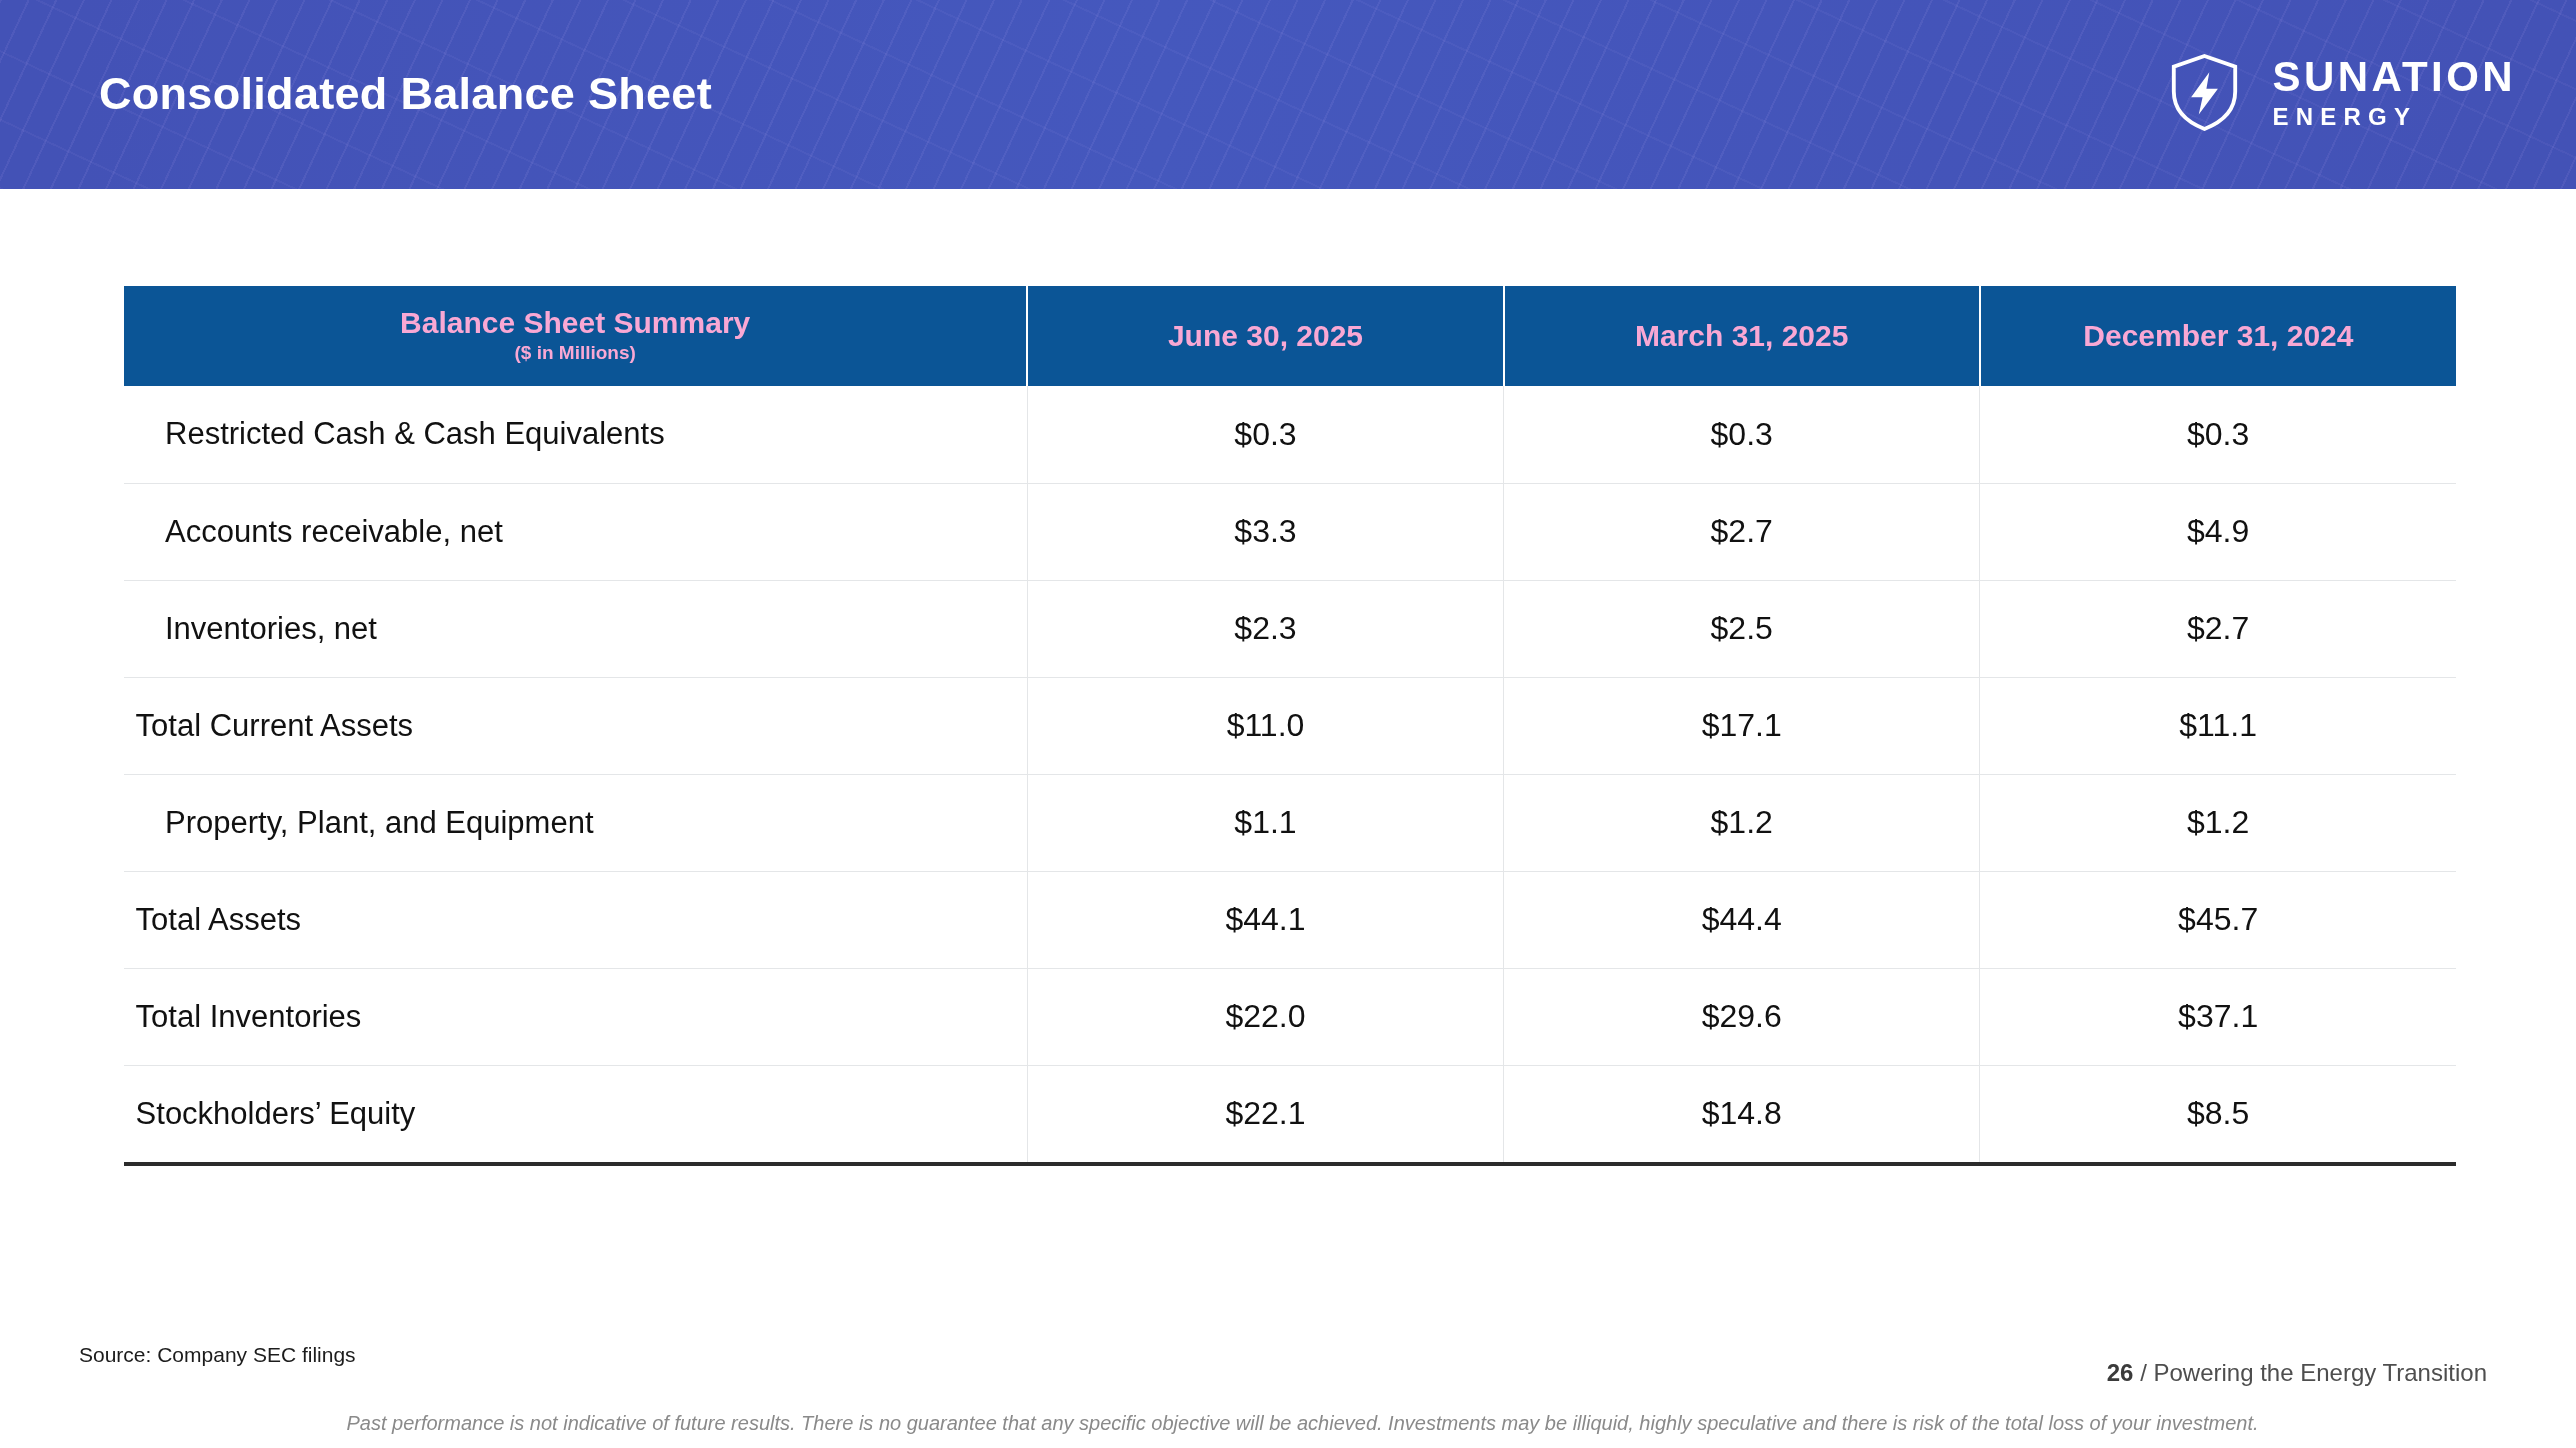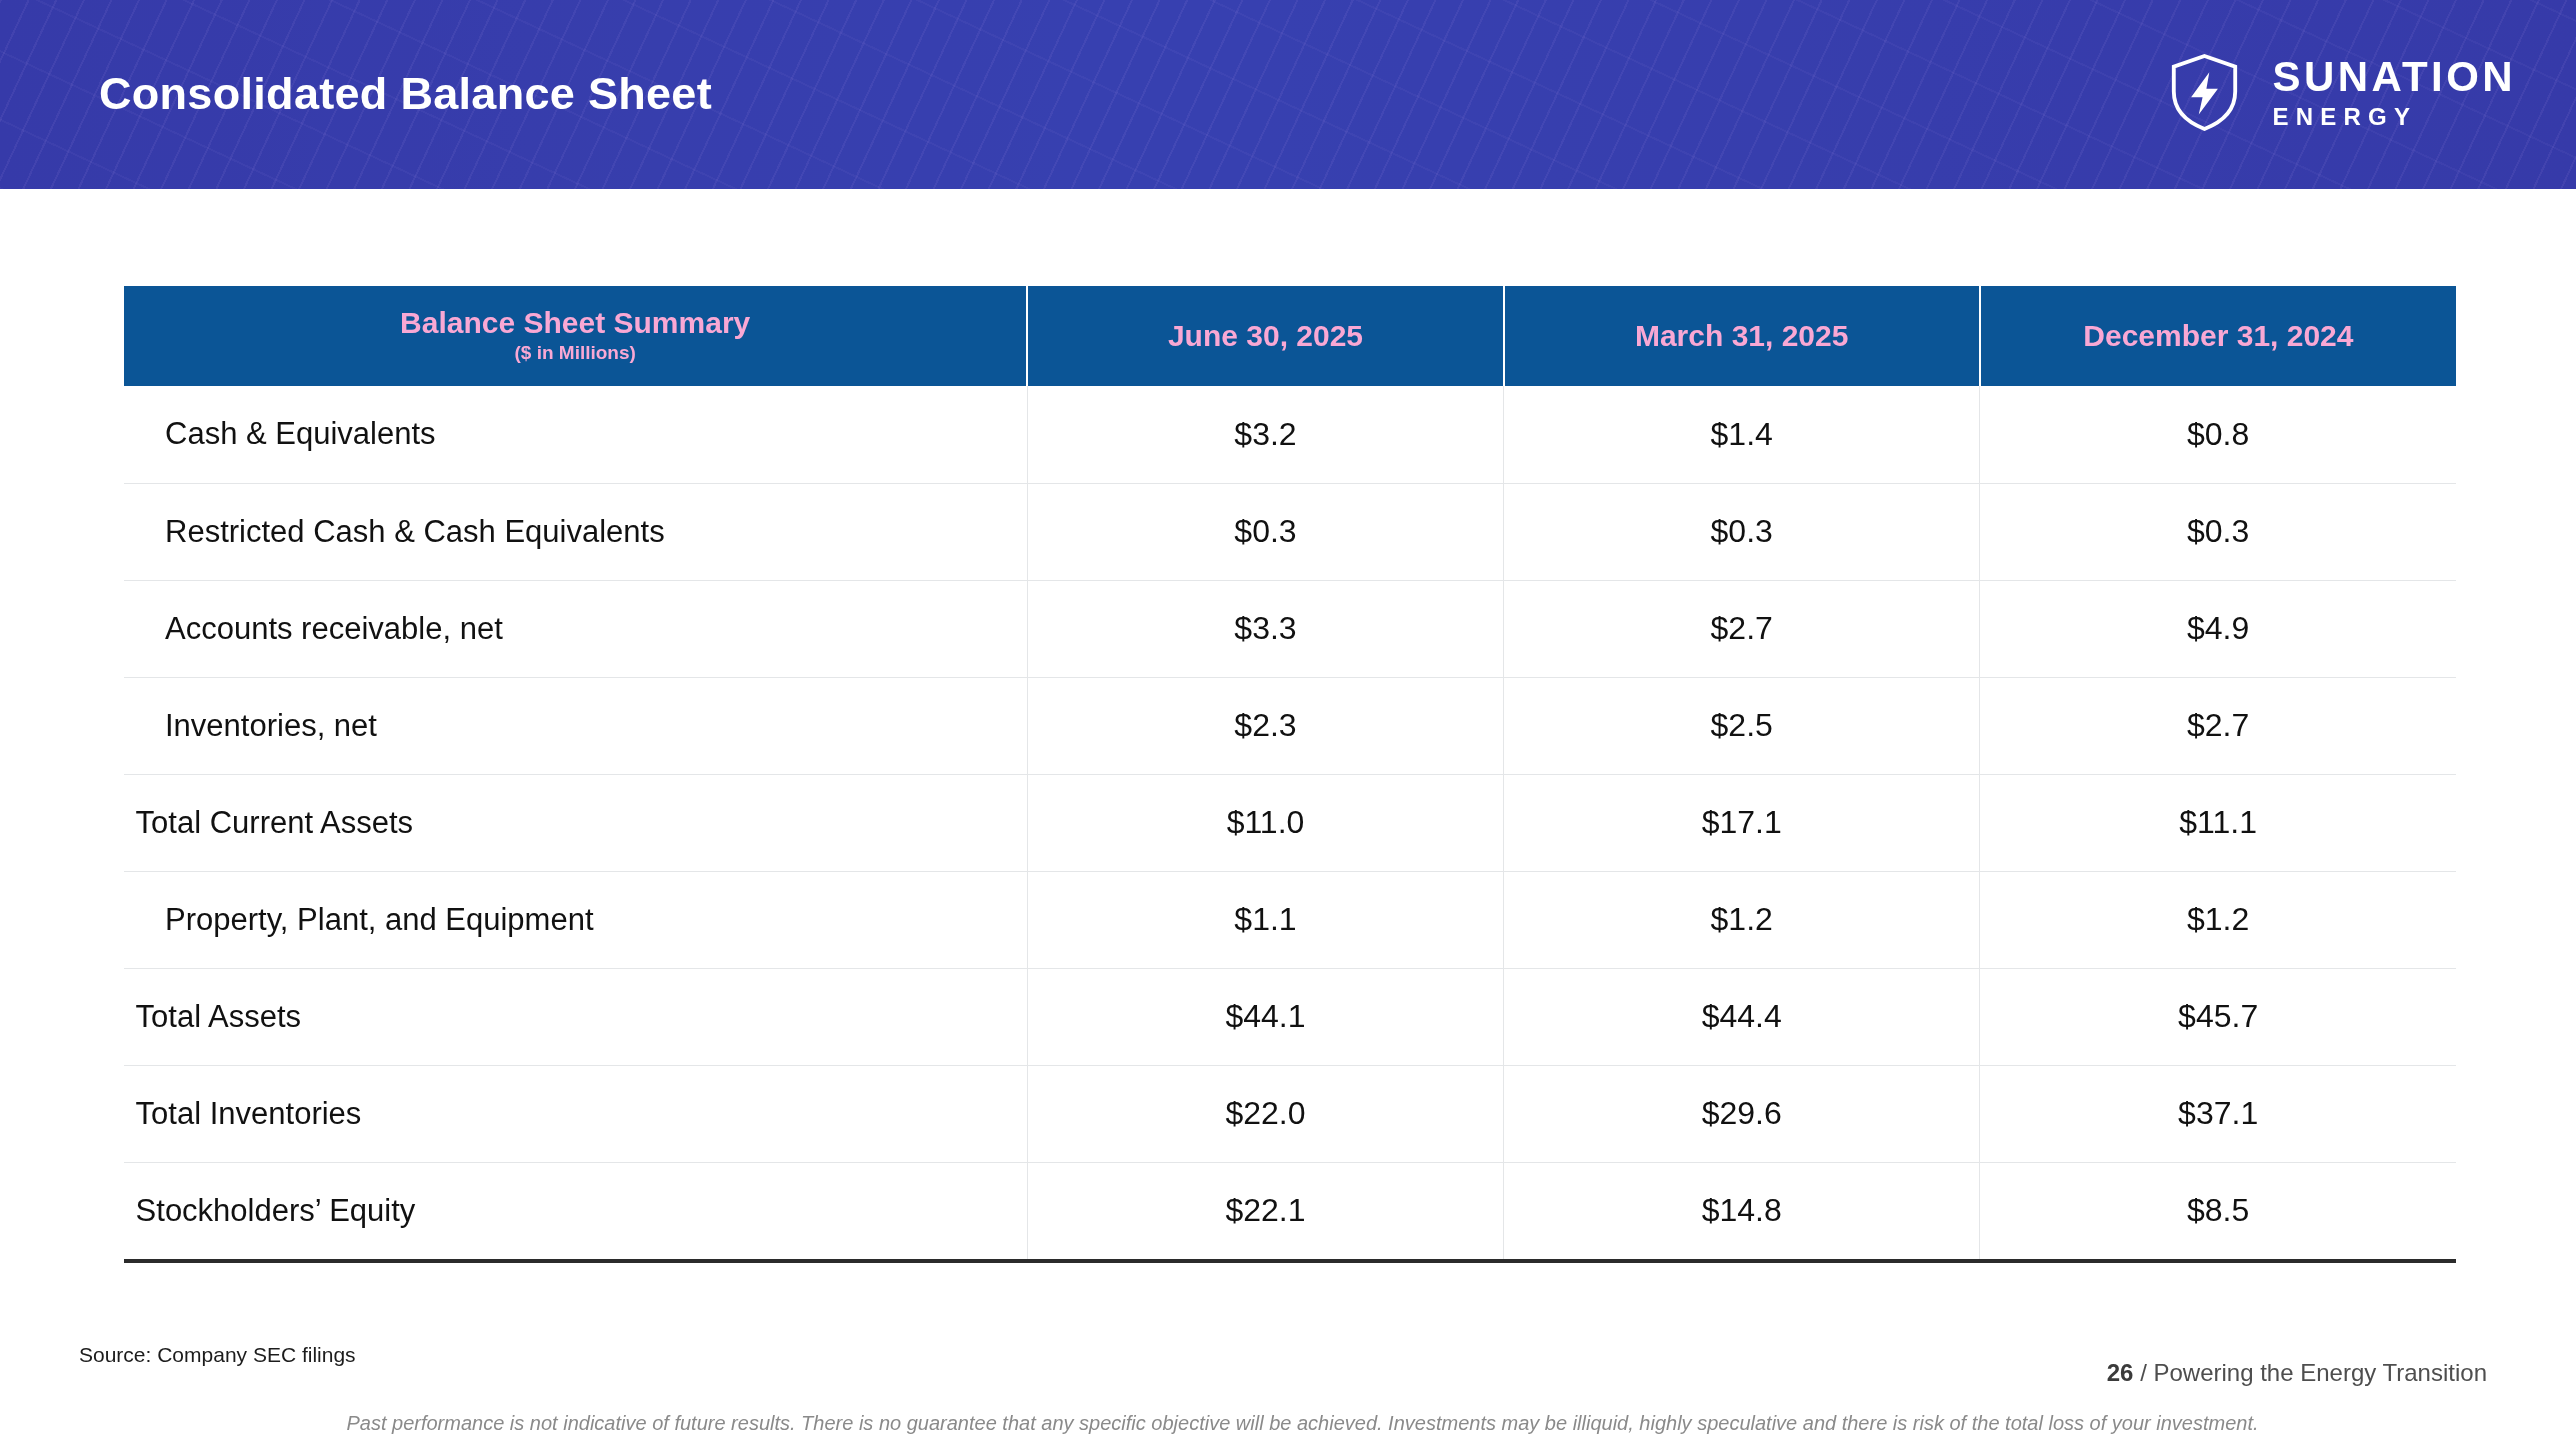--- a/index.html
+++ b/index.html
@@ -8,21 +8,21 @@
     background: #ffffff;
     font-family: "Liberation Sans", sans-serif;
     overflow: hidden;
   }
 
   
   .header {
     position: relative;
     width: 2576px;
     height: 189px;
-    background: #6d28d9;
+    background: #8b5cf6;
     overflow: hidden;
     text-decoration: underline;
   }
   .header-pattern {
     position: absolute;
     inset: 0;
     opacity: 0.55;
     background-image:
       repeating-linear-gradient(115deg, rgba(255,255,255,0.085) 0px, rgba(255,255,255,0.085) 1.9px, rgba(0,0,0,0) 1.9px, rgba(0,0,0,0) 25px),
       repeating-linear-gradient(25deg, rgba(255,255,255,0.055) 0px, rgba(255,255,255,0.055) 1.9px, rgba(0,0,0,0) 1.9px, rgba(0,0,0,0) 62px),
@@ -179,26 +179,20 @@
           <span class="hdr-main">Balance Sheet Summary</span>
           <span class="hdr-sub">($ in Millions)</span>
         </th>
         <th>June 30, 2025</th>
         <th>March 31, 2025</th>
         <th>December 31, 2024</th>
       </tr>
     </thead>
     <tbody>
       <tr>
-        <td class="label indent-1">Cash &amp; Equivalents</td>
-        <td class="val">$3.2</td>
-        <td class="val">$1.4</td>
-        <td class="val">$0.8</td>
-      </tr>
-      <tr>
         <td class="label indent-1">Restricted Cash &amp; Cash Equivalents</td>
         <td class="val">$0.3</td>
         <td class="val">$0.3</td>
         <td class="val">$0.3</td>
       </tr>
       <tr>
         <td class="label indent-1">Accounts receivable, net</td>
         <td class="val">$3.3</td>
         <td class="val">$2.7</td>
         <td class="val">$4.9</td>

